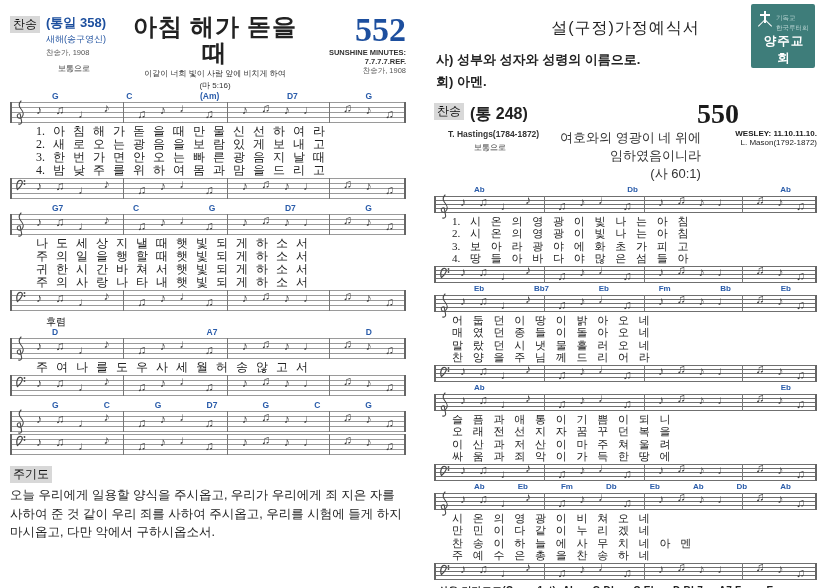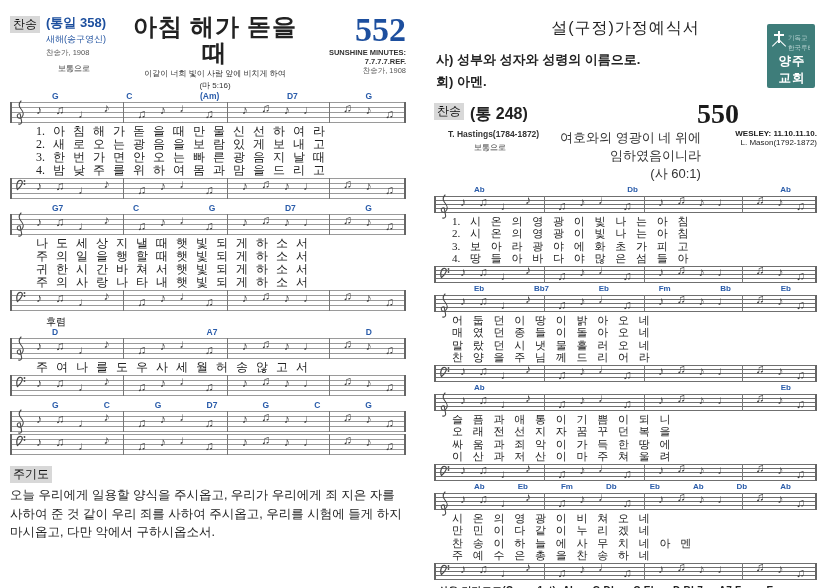--- a/index.html
+++ b/index.html
@@ -58,21 +58,21 @@
   .page-right .system{margin-bottom:2px;}
 
   
   .prayer{margin-top:9px;}
   .prayer p{margin:3px 0 0 0;font-size:12.5px;line-height:1.5;color:#222;}
 
   
   .service-title{text-align:center;font-size:16px;font-weight:400;margin:2px 0 12px 0;letter-spacing:1px;}
   .liturgy{margin:0 0 10px 2px;}
   .liturgy div{font-size:13px;margin:4px 0;font-weight:bold;}
-  .logo{position:absolute;top:24px;right:20px;width:48px;height:64px;border-radius:2px;
+  .logo{position:absolute;top:4px;right:20px;width:64px;height:64px;border-radius:2px;
         display:flex;flex-direction:column;justify-content:space-between;box-sizing:border-box;
         padding:7px 5px 6px 7px;background:#3E7D7A;}
   .logo-top{display:flex;gap:4px;}
   .logo-mark{display:flex;flex-direction:column;align-items:center;width:14px;}
   .cross{position:relative;width:2px;height:12px;background:#fff;margin-bottom:0;}
   .cross::after{content:"";position:absolute;left:-4px;top:3px;width:10px;height:2px;background:#fff;}
   .roof{width:9px;height:9px;border-left:1.5px solid #fff;border-top:1.5px solid #fff;
         transform:rotate(45deg);margin-top:-2px;}
   .logo-org{font-size:6.5px;color:#b9d4d2;line-height:1.5;padding-top:2px;white-space:nowrap;overflow:hidden;}
   .logo-church{font-size:12.5px;font-weight:bold;color:#fff;text-align:center;letter-spacing:1px;}
@@ -587,22 +587,22 @@
               <span class="note">♪</span>
               <span class="note">♩</span>
               <span class="barline"></span>
               <span class="note">♫</span>
               <span class="note">♪</span>
               <span class="note">♫</span>
             </div>
           </div>
           <div class="lyric-row">슬 픔 과 애 통 이 기 쁨 이 되 니</div>
           <div class="lyric-row">오 래 전 선 지 자 꿈 꾸 던 복 을</div>
+          <div class="lyric-row">이 산 과 저 산 이 마 주 쳐 울 려</div>
           <div class="lyric-row">싸 움 과 죄 악 이 가 득 한 땅 에</div>
-          <div class="lyric-row">이 산 과 저 산 이 마 주 쳐 울 려</div>
           <div class="staff">
             <span class="clef"><svg width="12" height="16" viewBox="0 0 12 16">
                 <path d="M2 13 C0.8 7 3.5 3.5 6 4.5 C8.3 5.4 7.8 9 2.5 13.5" fill="none" stroke="#4a4a4a" stroke-width="1.2" stroke-linecap="round"></path>
                 <circle cx="9.5" cy="5" r="0.9" fill="#4a4a4a"></circle>
                 <circle cx="9.5" cy="8" r="0.9" fill="#4a4a4a"></circle>
               </svg></span>
             <div class="notes">
               <span class="note">♪</span>
               <span class="note">♫</span>
               <span class="note">♩</span>

